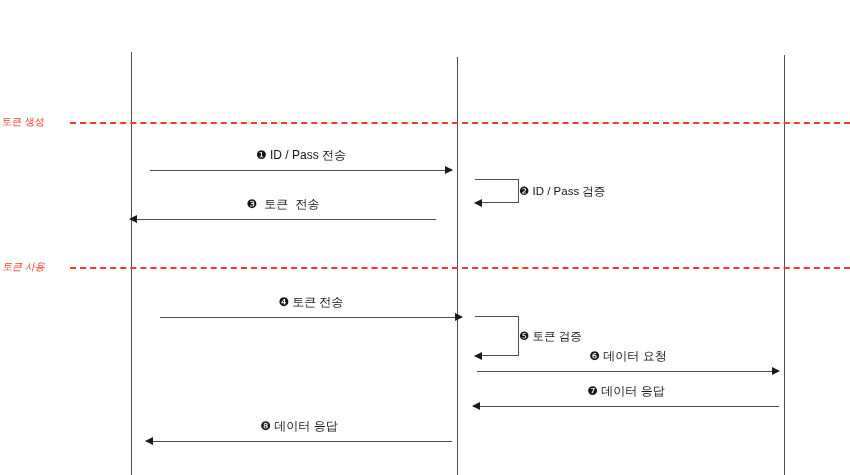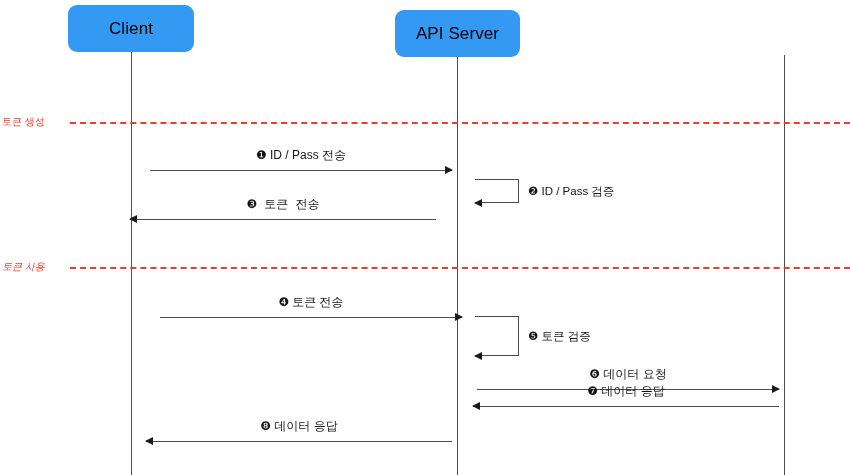--- a/index.html
+++ b/index.html
@@ -86,44 +86,37 @@
   .selfcall .head{
     position:absolute;left:-1px;bottom:-4px;
     width:0;height:0;
     border-top:4.5px solid transparent;
     border-bottom:4.5px solid transparent;
     border-right:8px solid #1a1a1a;
   }
   .selfcall .caption{
     position:absolute;
     left:100%;
-    margin-left:9px;
     top:50%;
     transform:translateY(-50%);
     font-size:11.5px;
     color:#141414;
     white-space:nowrap;
   }
 </style>
 </head>
 <body>
 
 <div id="diagram">
 
   <div class="lifeline" style="left:131px;top:52px;height:423px;"></div>
   <div class="lifeline" style="left:457px;top:57px;height:418px;"></div>
   <div class="lifeline" style="left:784px;top:55px;height:420px;"></div>
 
-  <div class="actor-box" style="left:68px;top:5px;width:126px;height:47px;">
-    <span class="actor-label">Client</span>
-  </div>
 
-  <div class="actor-box" style="left:395px;top:10px;width:125px;height:47px;">
-    <span class="actor-label">API Server</span>
-  </div>
 
 
   <div class="divider" style="top:122px;"></div>
   <div class="divider-label" style="top:122px;">토큰 생성</div>
 
   <div class="divider" style="top:267px;"></div>
   <div class="divider-label" style="top:267px;font-style:italic;">토큰 사용</div>
 
   <div class="msg to-right" style="left:150px;width:302px;top:170px;">
     <div class="line"></div>
@@ -136,21 +129,21 @@
     <div class="head"></div>
     <div class="caption">❸ 토큰 전송</div>
   </div>
 
   <div class="msg to-right" style="left:160px;width:302px;top:317px;font-family:Liberation Serif, serif;">
     <div class="line"></div>
     <div class="head"></div>
     <div class="caption">❹ 토큰 전송</div>
   </div>
 
-  <div class="msg to-right" style="left:477px;width:302px;top:389px;">
+  <div class="msg to-right" style="left:477px;width:302px;top:371px;">
     <div class="line"></div>
     <div class="head"></div>
     <div class="caption">❻ 데이터 요청</div>
   </div>
 
   <div class="msg to-left" style="left:473px;width:306px;top:406px;">
     <div class="line"></div>
     <div class="head"></div>
     <div class="caption">❼ 데이터 응답</div>
   </div>

